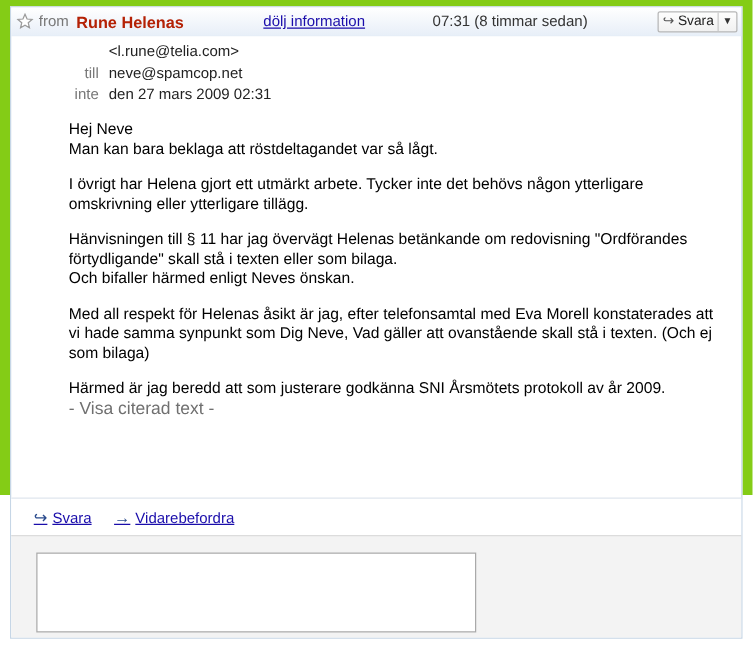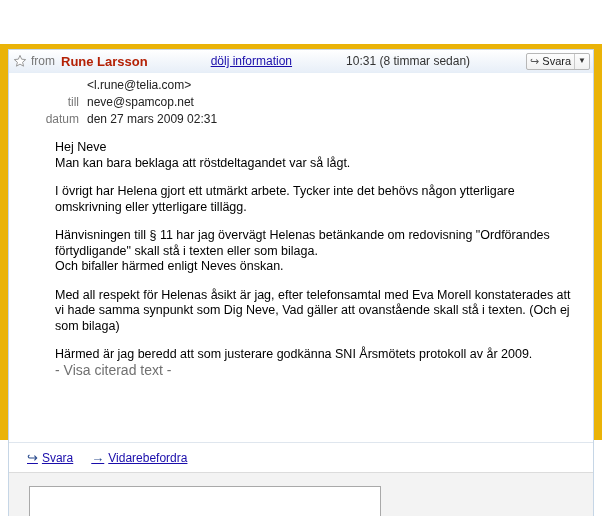--- a/index.html
+++ b/index.html
@@ -13,23 +13,22 @@
     font-family: "Liberation Sans", sans-serif;
     font-size: 12px;
     color: #000000;
     overflow: hidden;
   }
 
   #app {
     position: relative;
     width: 602px;
     height: 396px;
-    background: #eab308;
-    box-sizing: border-box;
-    margin-top: 44px;
+    background: #84cc16;
+    box-sizing: border-box;
   }
 
   
   .msg-frame {
     position: absolute;
     left: 8px;
     top: 5px;
     width: 586px;
     height: 506px;
     border: 1px solid #c6d6e6;
@@ -227,46 +226,46 @@
   <div class="msg-frame">
 
     <div class="hdr">
       <div class="hdr-row">
         <span class="star-icon">
           <svg width="14" height="14" viewBox="0 0 14 14">
             <polygon points="7,1.4 8.65,5.2 12.7,5.55 9.6,8.25 10.55,12.2 7,10.1 3.45,12.2 4.4,8.25 1.3,5.55 5.35,5.2" fill="#ffffff" stroke="#9a9a9a" stroke-width="1"></polygon>
           </svg>
         </span>
         <span class="lbl">from</span>
-        <span class="sender-name">Rune Larsson</span>
+        <span class="sender-name">Rune Helenas</span>
 
         <div class="hdr-right">
           <span class="hide-details">dölj information</span>
-          <span class="time-text">10:31 (8 timmar sedan)</span>
+          <span class="time-text">07:31 (8 timmar sedan)</span>
           <span class="reply-btn">
             <span class="arrow-ico">↪</span>
             <span>Svara</span>
             <span class="divider"></span>
             <span class="caret">▼</span>
           </span>
         </div>
       </div>
     </div>
 
     <div class="meta">
       <div class="meta-row">
         <div class="meta-key"></div>
         <div class="meta-val email">&lt;l.rune@telia.com&gt;</div>
       </div>
       <div class="meta-row">
         <div class="meta-key">till</div>
         <div class="meta-val">neve@spamcop.net</div>
       </div>
       <div class="meta-row">
-        <div class="meta-key">datum</div>
+        <div class="meta-key">inte</div>
         <div class="meta-val">den 27 mars 2009 02:31</div>
       </div>
     </div>
 
     <div class="body-text">
       <p class="tight">Hej Neve</p>
       <p>Man kan bara beklaga att röstdeltagandet var så lågt.</p>
       <p>I övrigt har Helena gjort ett utmärkt arbete. Tycker inte det behövs någon ytterligare omskrivning eller ytterligare tillägg.</p>
       <p class="tight">Hänvisningen till § 11 har jag övervägt Helenas betänkande om redovisning "Ordförandes förtydligande" skall stå i texten eller som bilaga.</p>
       <p>Och bifaller härmed enligt Neves önskan.</p>

